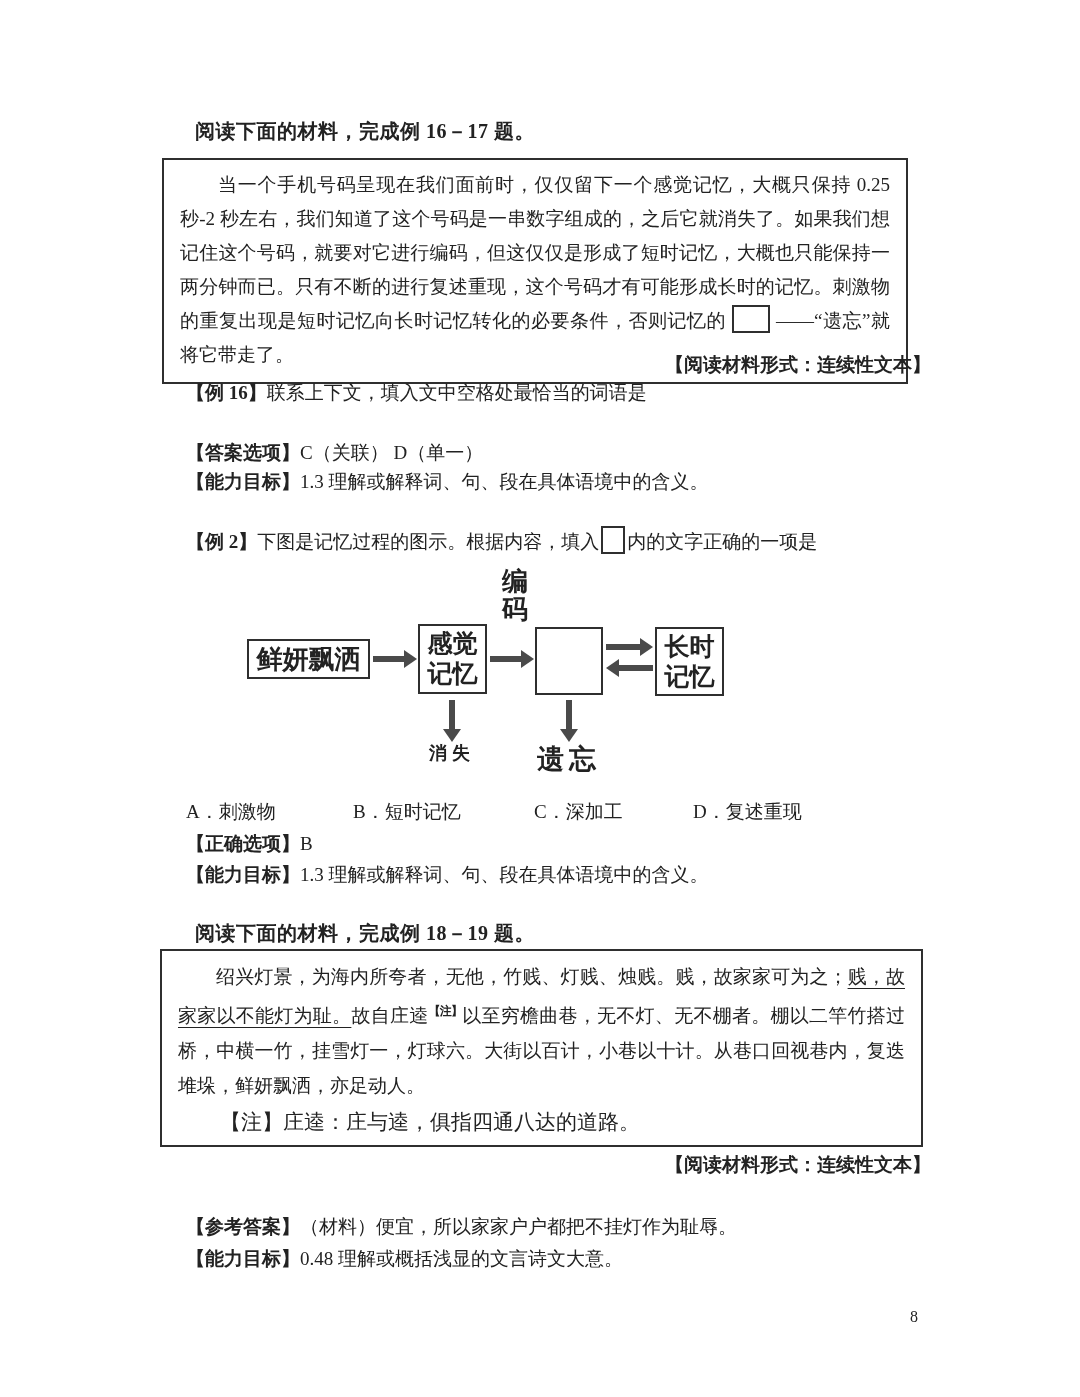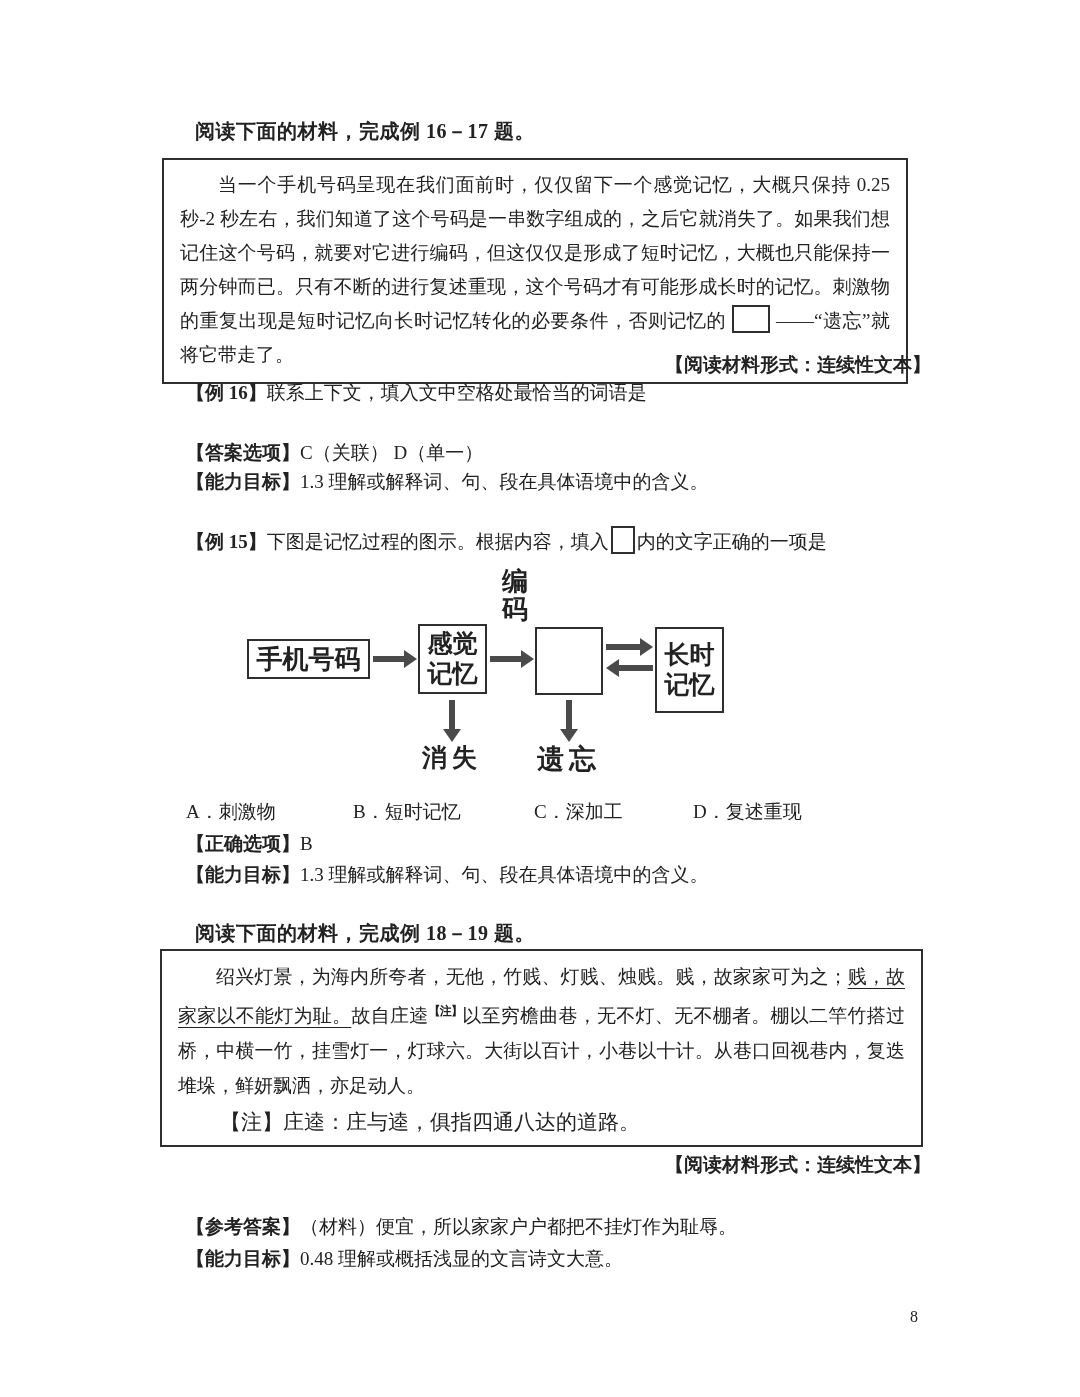--- a/index.html
+++ b/index.html
@@ -96,46 +96,46 @@
 
   <div class="right-label abs" style="right:165px;top:352px;">【阅读材料形式：连续性文本】</div>
 
   <div class="bodyline abs" style="left:186px;top:380px;"><span class="lbl">【例 16】</span><span>联系上下文，填入文中空格处最恰当的词语是</span></div>
 
 
   <div class="bodyline abs" style="left:186px;top:440px;"><span class="lbl">【答案选项】</span><span>C（关联） D（单一）</span></div>
 
   <div class="bodyline abs" style="left:186px;top:469px;"><span class="lbl">【能力目标】</span><span>1.3 理解或解释词、句、段在具体语境中的含义。</span></div>
 
-  <div class="bodyline abs" style="left:186px;top:526px;"><span class="lbl">【例 15】</span><span>下图是记忆过程的图示。根据内容，填入</span><span class="blankbox-sm"></span><span>内的文字正确的一项是</span></div>
+  <div class="bodyline abs" style="left:186px;top:526px;"><span class="lbl">【例 2】</span><span>下图是记忆过程的图示。根据内容，填入</span><span class="blankbox-sm"></span><span>内的文字正确的一项是</span></div>
 
   <div class="dlabel abs" style="left:489px;top:568px;width:52px;font-size:26px;line-height:28px;">编
 码</div>
 
-  <div class="dnode abs" style="left:247px;top:639px;width:123px;height:40px;font-size:26px;">手机号码</div>
+  <div class="dnode abs" style="left:247px;top:639px;width:123px;height:40px;font-size:26px;">鲜妍飘洒</div>
 
   <div class="arr-r abs" style="left:373px;top:650px;width:44px;"></div>
 
   <div class="dnode abs" style="left:418px;top:624px;width:69px;height:70px;font-size:25px;line-height:30px;">感觉
 记忆</div>
 
   <div class="arr-r abs" style="left:490px;top:650px;width:44px;"></div>
 
   <div class="dnode abs" style="left:535px;top:627px;width:68px;height:68px;"></div>
 
   <div class="arr-r abs" style="left:606px;top:638px;width:47px;"></div>
   <div class="arr-l abs" style="left:606px;top:659px;width:47px;"></div>
 
-  <div class="dnode abs" style="left:655px;top:627px;width:69px;height:86px;font-size:25px;line-height:30px;">长时
+  <div class="dnode abs" style="left:655px;top:627px;width:69px;height:69px;font-size:25px;line-height:30px;">长时
 记忆</div>
 
   <div class="arr-d abs" style="left:443px;top:700px;height:42px;"></div>
   <div class="arr-d abs" style="left:560px;top:700px;height:42px;"></div>
 
-  <div class="dlabel abs" style="left:412px;top:741px;width:80px;font-size:25px;letter-spacing:5px;">消失</div>
+  <div class="dlabel abs" style="left:412px;top:741px;width:80px;font-size:18px;letter-spacing:5px;">消失</div>
   <div class="dlabel abs" style="left:529px;top:741px;width:80px;font-size:27px;letter-spacing:5px;">遗忘</div>
 
   <div class="optrow abs" style="left:186px;top:799px;width:760px;">
     <span class="opt" style="left:0px;">A．刺激物</span>
     <span class="opt" style="left:167px;">B．短时记忆</span>
     <span class="opt" style="left:348px;">C．深加工</span>
     <span class="opt" style="left:507px;">D．复述重现</span>
   </div>
 
   <div class="bodyline abs" style="left:186px;top:831px;"><span class="lbl">【正确选项】</span><span>B</span></div>

